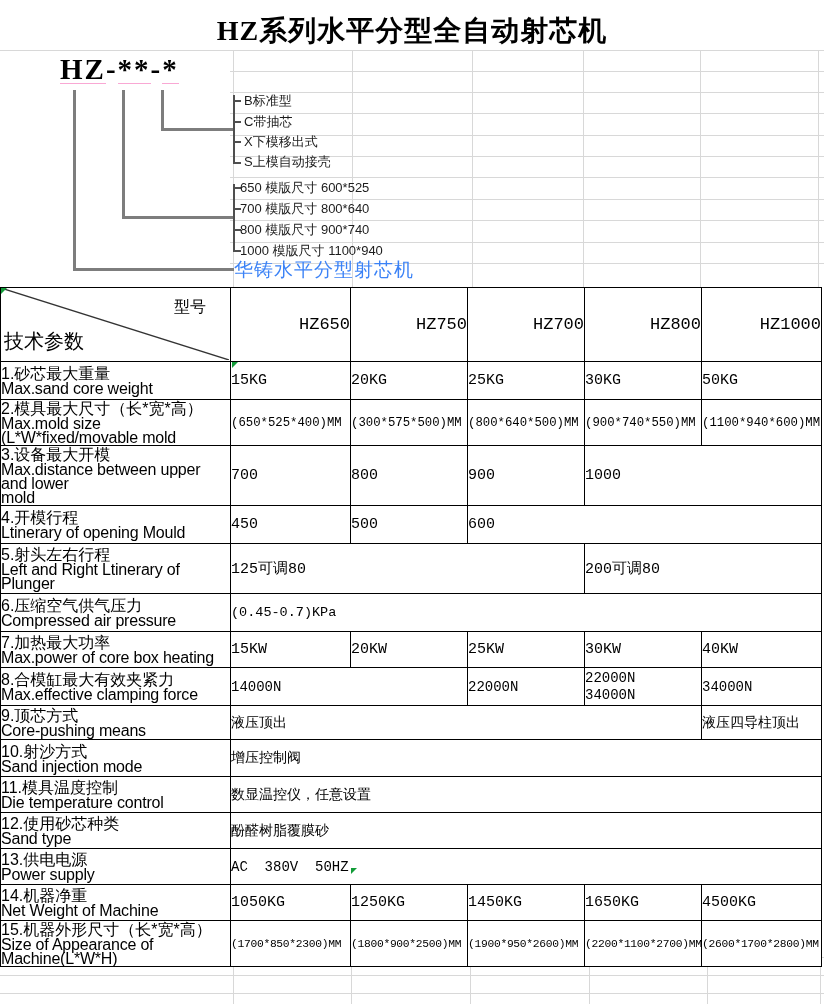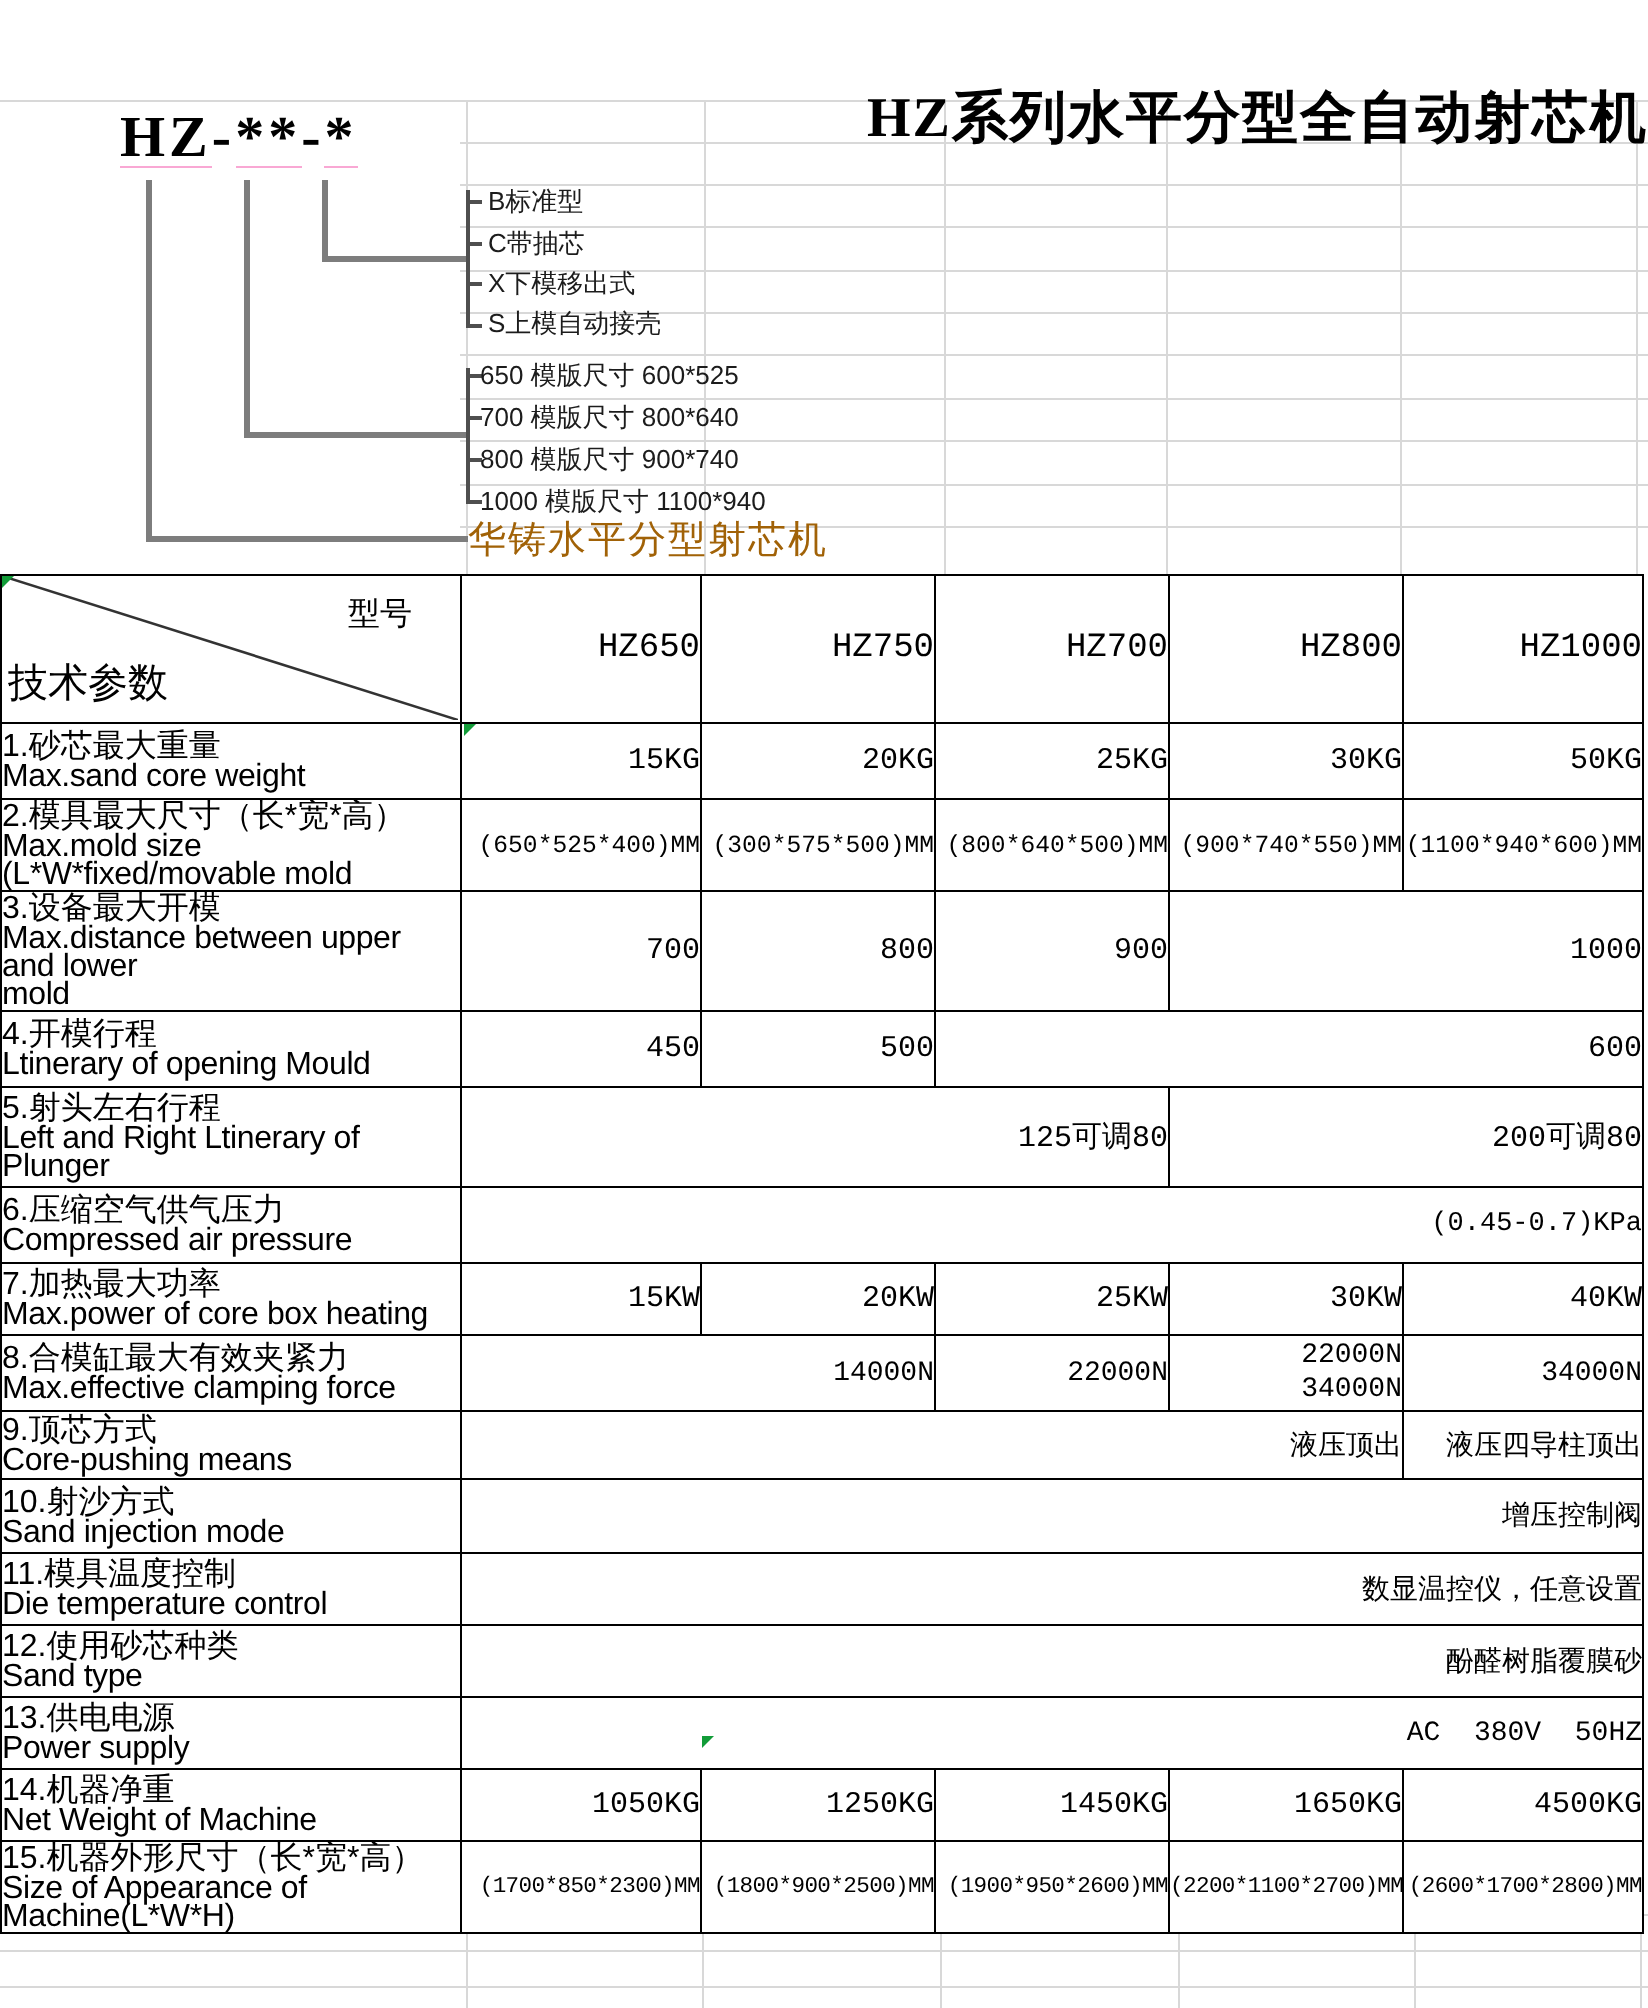--- a/index.html
+++ b/index.html
@@ -2,39 +2,39 @@
 <html><head>
 <meta charset="utf-8">
 <style>
   html,body{margin:0;padding:0;background:#fff;}
   .page{position:relative;width:824px;height:1004px;background:#fff;overflow:hidden;
         font-family:"Liberation Sans","DejaVu Sans",sans-serif;color:#000;}
   
   .gl{position:absolute;background:#d8d8d8;}
   .canvas-mask{position:absolute;left:0;top:54px;width:230px;height:232px;background:#fff;}
   
-  .title{position:absolute;left:0;top:12px;width:100%;text-align:right;
-         font-family:"Liberation Serif","DejaVu Serif",serif;font-weight:bold;font-size:28px;letter-spacing:1px;margin-top:28px;}
+  .title{position:absolute;left:0;top:12px;width:100%;text-align:center;
+         font-family:"Liberation Serif","DejaVu Serif",serif;font-weight:bold;font-size:28px;letter-spacing:1px;}
   
   .code{position:absolute;left:60px;top:54px;font-family:"Liberation Serif","DejaVu Serif",serif;
         font-weight:bold;font-size:29px;letter-spacing:2px;line-height:30px;}
   .code .u{display:inline-block;border-bottom:1px solid #f9a8d4;line-height:28px;}
   
   .cline{position:absolute;background:#7d7d7d;}
   .bline{position:absolute;background:#4f4f4f;}
   .dlabel{position:absolute;font-size:13px;color:#1c1c1c;white-space:nowrap;line-height:16px;}
-  .series{position:absolute;left:234px;top:257px;font-size:19px;color:#a16207;letter-spacing:1px;white-space:nowrap;}
+  .series{position:absolute;left:234px;top:257px;font-size:19px;color:#3b82f6;letter-spacing:1px;white-space:nowrap;}
   
   table.spec{position:absolute;left:0;top:287px;width:821px;border-collapse:collapse;table-layout:fixed;background:#fff;}
   table.spec td{border:1.5px solid #000;padding:0;vertical-align:middle;overflow:hidden;}
   td.param{padding:2px 0 2px 3px;}
   .cn{font-size:16px;line-height:17px;white-space:nowrap;}
   .en{font-family:Liberation Sans, sans-serif;font-size:16px;letter-spacing:-0.2px;
       line-height:14px;white-space:pre-line;}
-  td.val{text-align:right;font-family:"Liberation Mono","DejaVu Sans Mono",monospace;
+  td.val{text-align:left;font-family:"Liberation Mono","DejaVu Sans Mono",monospace;
          font-size:15px;white-space:pre;}
   td.hdr{text-align:right;font-family:"Liberation Mono","DejaVu Sans Mono",monospace;font-size:17px;}
   td.s12{font-size:12.3px;}
   td.s11{font-size:11.3px;letter-spacing:-0.3px;}
   td.s13{font-size:13.5px;}
   td.s14{font-size:14px;}
   .stack div{line-height:17px;font-size:14px;}
   
   td.corner{position:relative;}
   .corner svg{position:absolute;left:0;top:0;}

